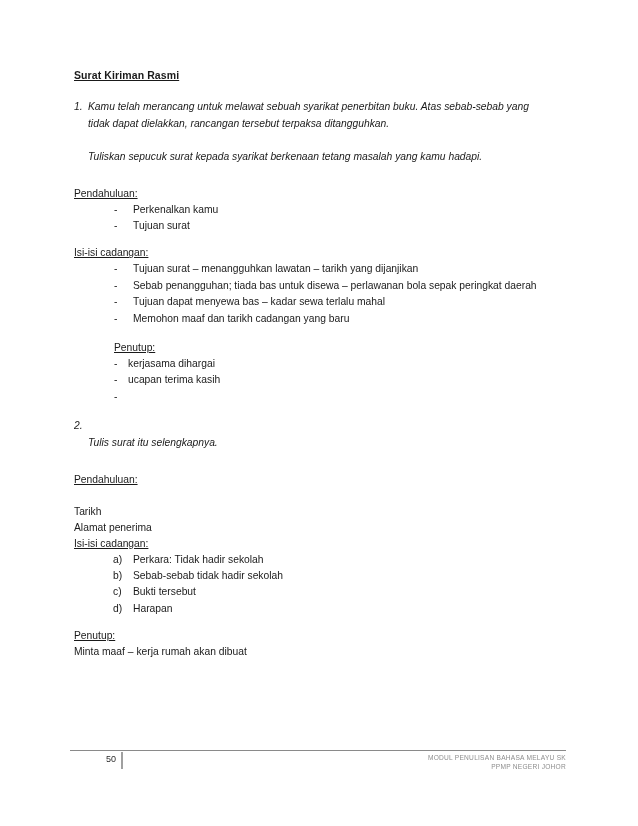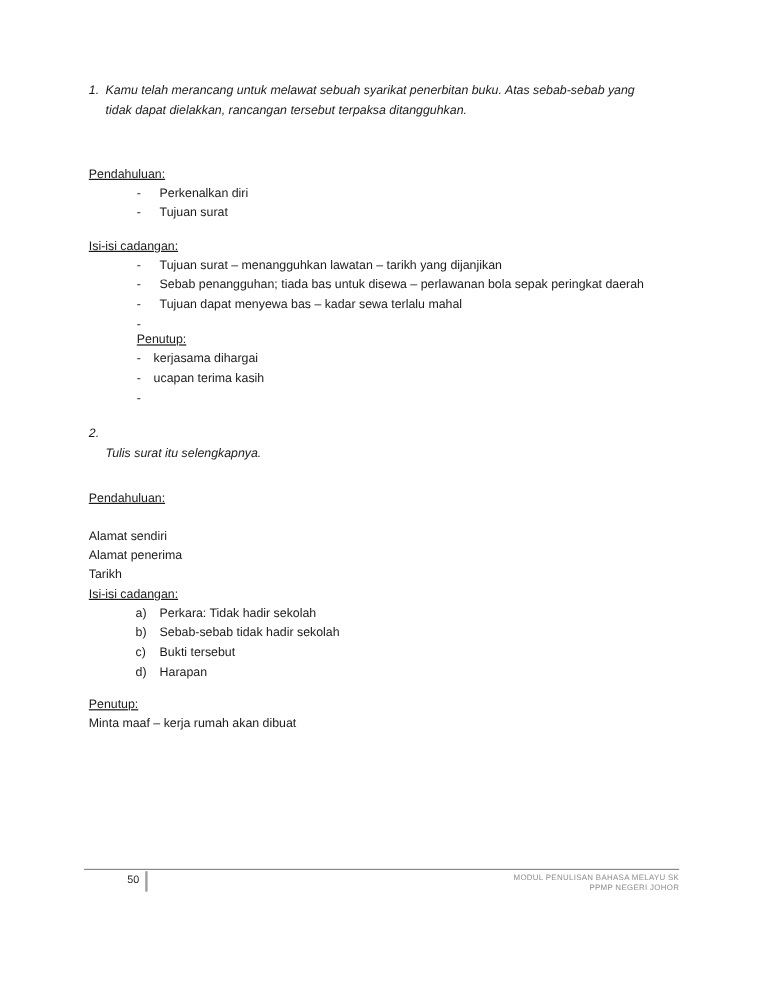--- a/index.html
+++ b/index.html
@@ -111,21 +111,21 @@
   .sp-11 { height: 11px; }
   .sp-13 { height: 13px; }
   .sp-16 { height: 16px; }
   .sp-17 { height: 17px; }
   .sp-20 { height: 20px; }
 
   
   .footer {
     position: absolute;
     left: 70px;
-    top: 724px;
+    top: 750px;
     width: 496px;
   }
   .footer-rule {
     width: 496px;
     height: 0;
     border-top: 1px solid #8a8a8a;
   }
   .footer-body {
     position: relative;
     height: 26px;
@@ -159,39 +159,41 @@
     letter-spacing: 0.25px;
   }
 </style>
 </head>
 <body>
 
 <div class="page">
 
   <div class="content">
 
+    <div class="doc-title">Surat  Kiriman Rasmi</div>
 
     <div class="q-block">
       <div class="q-item">
         <span class="q-num">1.</span>
         <span>Kamu telah merancang untuk melawat sebuah syarikat penerbitan buku. Atas sebab-sebab yang tidak dapat dielakkan, rancangan tersebut terpaksa ditangguhkan.</span>
       </div>
       <div class="sp-17"></div>
+      <div class="q-sub">Tuliskan sepucuk surat kepada syarikat berkenaan tetang masalah yang kamu hadapi.</div>
     </div>
 
     <div class="sp-20"></div>
 
     <div>
       <div class="head-line">
         <span class="head-ul">Pendahuluan:</span>
       </div>
       <ul class="bullet-list">
         <li class="bullet lvl-a">
           <span class="marker">-</span>
-          <span>Perkenalkan diri</span>
+          <span>Perkenalkan kamu</span>
         </li>
         <li class="bullet lvl-a">
           <span class="marker">-</span>
           <span>Tujuan surat</span>
         </li>
       </ul>
     </div>
 
     <div class="sp-11"></div>
 
@@ -207,20 +209,21 @@
         <li class="bullet lvl-a">
           <span class="marker">-</span>
           <span>Sebab penangguhan; tiada bas untuk disewa – perlawanan bola sepak peringkat daerah</span>
         </li>
         <li class="bullet lvl-a">
           <span class="marker">-</span>
           <span>Tujuan dapat menyewa bas – kadar sewa terlalu mahal</span>
         </li>
         <li class="bullet lvl-a">
           <span class="marker">-</span>
+          <span>Memohon maaf dan tarikh cadangan yang baru</span>
         </li>
       </ul>
     </div>
 
     <div class="sp-13"></div>
 
     <div>
       <div class="head-line indent-penutup">
         <span class="head-ul">Penutup:</span>
       </div>
@@ -250,23 +253,22 @@
       <div class="q-sub">Tulis surat itu selengkapnya.</div>
     </div>
 
     <div class="sp-20"></div>
 
     <div>
       <div class="head-line">
         <span class="head-ul">Pendahuluan:</span>
       </div>
       <div class="sp-16"></div>
-      <div class="plain-line">Alamat sendiri</div>
+      <div class="plain-line">Tarikh</div>
       <div class="plain-line">Alamat penerima</div>
-      <div class="plain-line">Tarikh</div>
     </div>
 
     <div>
       <div class="head-line">
         <span class="head-ul">Isi-isi cadangan:</span>
       </div>
       <ul class="bullet-list">
         <li class="bullet lvl-c">
           <span class="marker">a)</span>
           <span>Perkara: Tidak hadir sekolah</span>

